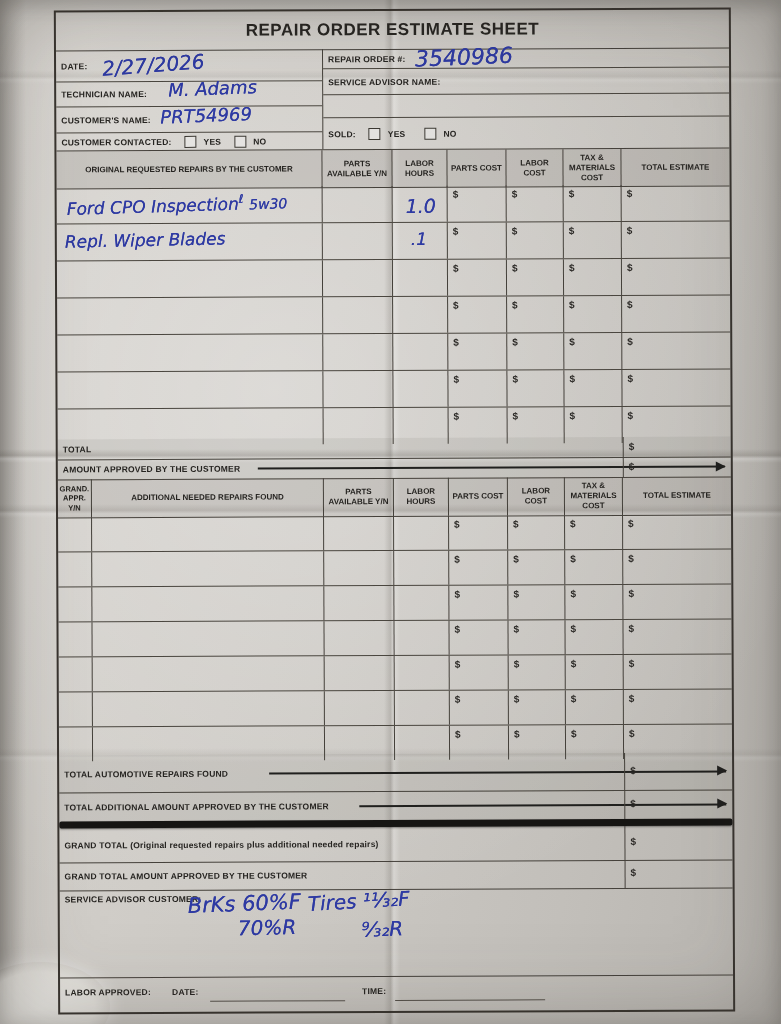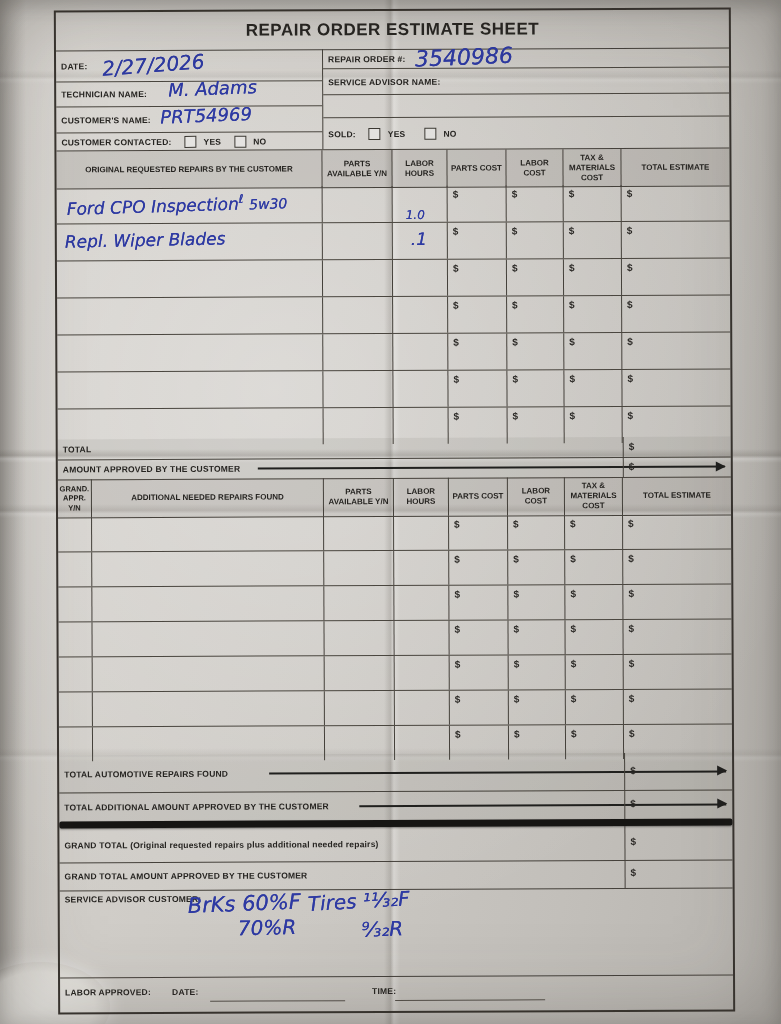--- a/index.html
+++ b/index.html
@@ -144,21 +144,21 @@
     </div>
 
     <div class="band" style="top:175px;height:252px;border-bottom:none">
 
       <div class="grid g1 rowline" style="height:36px">
         <div>
           <span class="hand" style="left:10px;top:7px;font-size:17px;transform:rotate(-1.5deg)"><span>Ford CPO Inspection</span><sup style="font-size:12px">ℓ</sup> <span style="font-size:14px">5w30</span></span>
         </div>
         <div></div>
         <div>
-            <span class="hand" style="left:13px;top:22px;font-size:12px">1.0</span>
+            <span class="hand" style="left:13px;top:9px;font-size:19px">1.0</span>
           </div>
         <div>
             <span class="ds">$</span>
           </div>
         <div>
             <span class="ds">$</span>
           </div>
         <div>
             <span class="ds">$</span>
           </div>
@@ -482,18 +482,18 @@
       <span class="hand" style="left:128px;top:2px;font-size:21px;transform:rotate(-2deg)">BrKs 60%F</span>
       <span class="hand" style="left:178px;top:26px;font-size:20px;transform:rotate(-1deg)">70%R</span>
       <span class="hand" style="left:248px;top:0px;font-size:20px;transform:rotate(-3deg)">Tires ¹¹⁄₃₂F</span>
       <span class="hand" style="left:302px;top:28px;font-size:20px;transform:rotate(-2deg)">⁹⁄₃₂R</span>
     </div>
 
     <div class="band" style="top:965px;height:34px;border-bottom:none;position:absolute">
       <span class="lbl" style="position:absolute;left:5px;top:10px">LABOR APPROVED:</span>
       <span class="lbl" style="position:absolute;left:112px;top:10px">DATE:</span>
       <span class="uline" style="left:150px;width:135px"></span>
-      <span class="lbl" style="position:absolute;left:312px;top:10px">TIME:</span>
+      <span class="lbl" style="position:absolute;left:302px;top:10px">TIME:</span>
       <span class="uline" style="left:335px;width:150px"></span>
     </div>
 
   </div>
 </div>
 
 </body></html>

